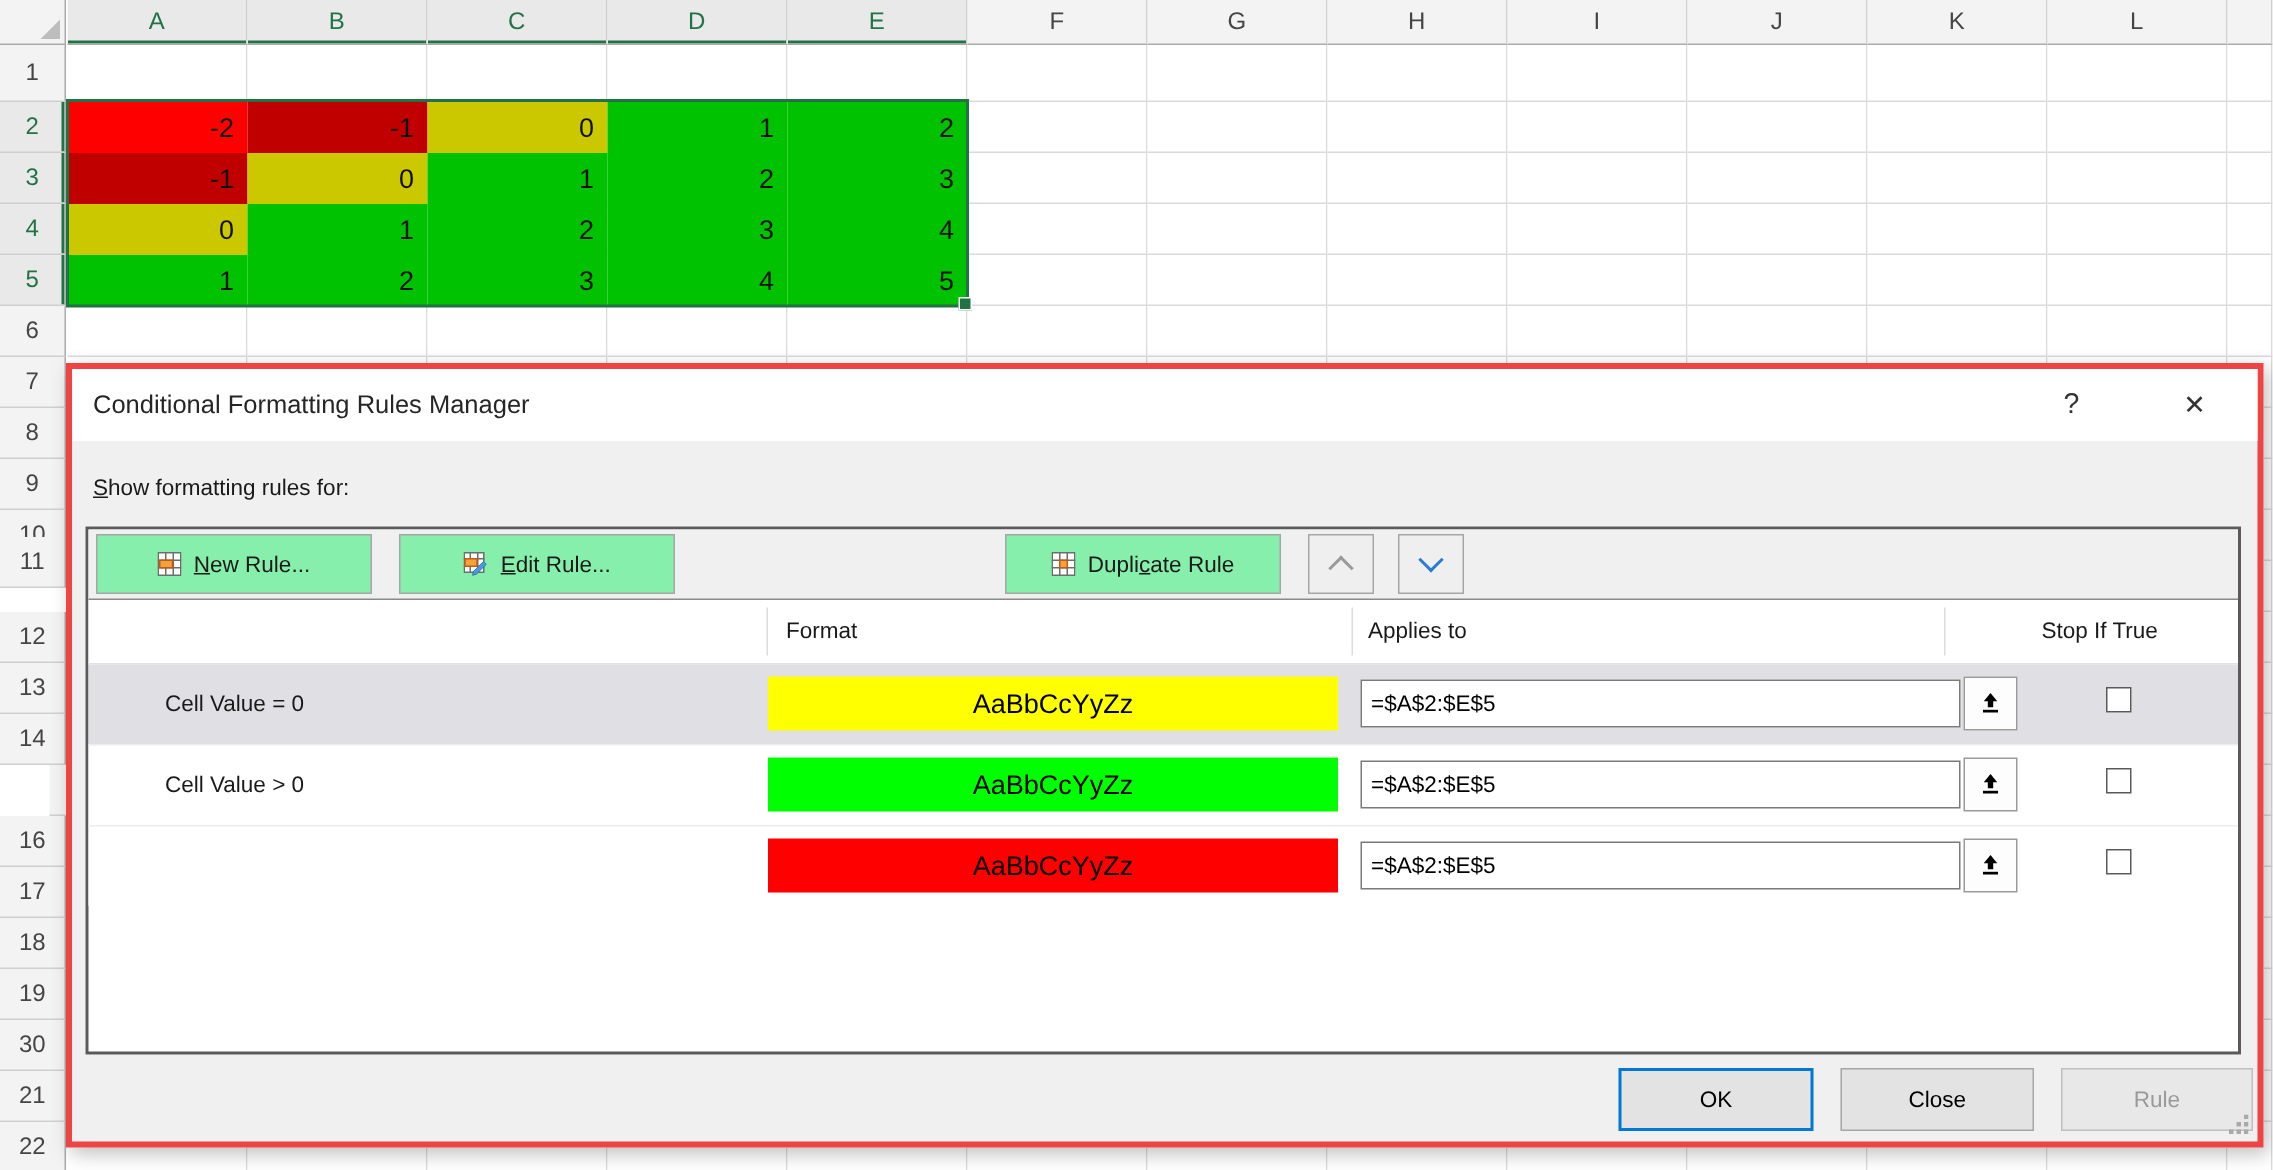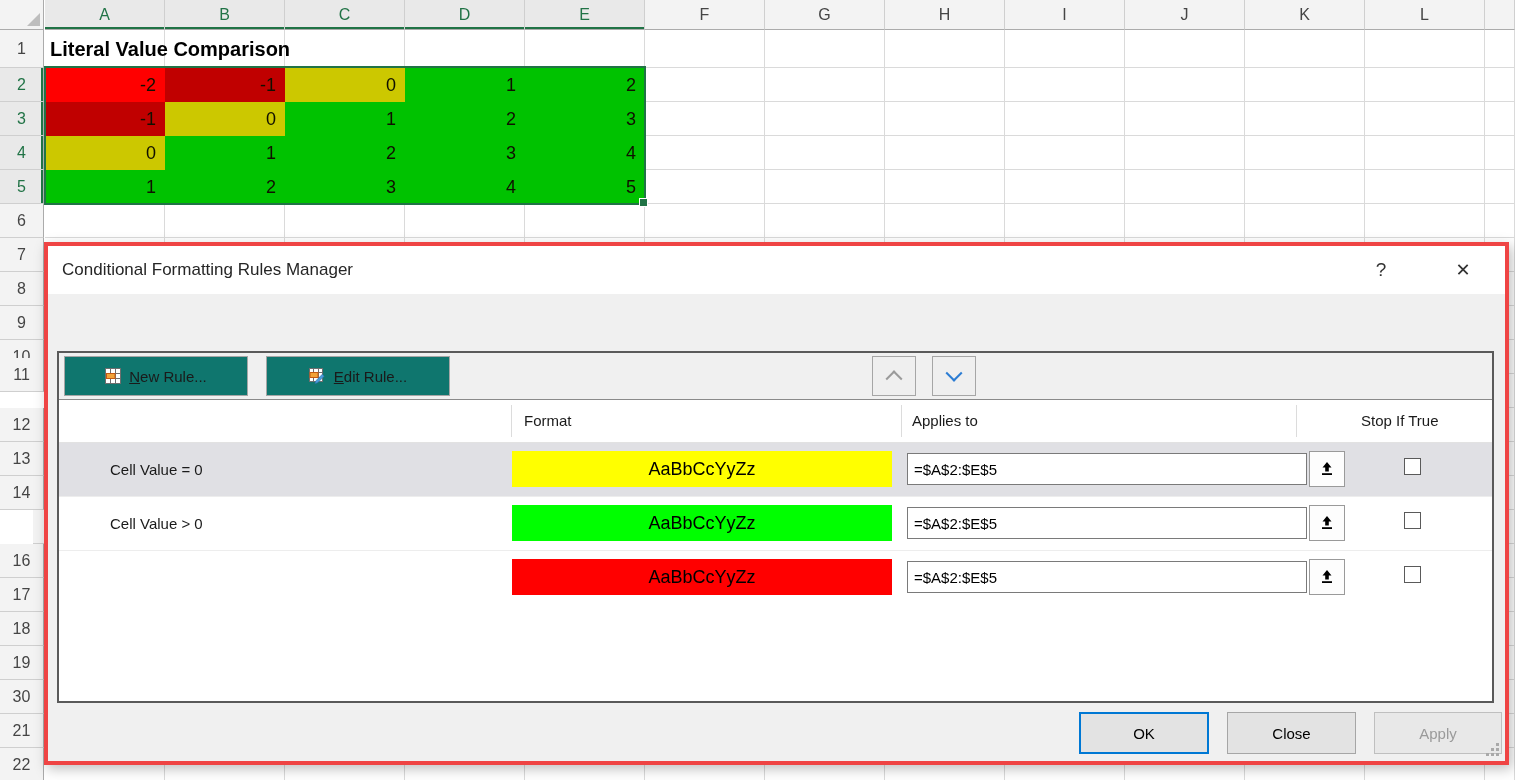--- a/index.html
+++ b/index.html
@@ -52,21 +52,21 @@
 
   .chev{display:inline-block;width:10px;height:10px;border-right:2px solid #9A9A9A;border-bottom:2px solid #9A9A9A}
   .chev.down{transform:rotate(45deg) translate(-2px,-2px)}
   .chev.up{transform:rotate(-135deg) translate(-2px,-2px)}
   .chev.blue{border-color:#2B7CD3}
   .chev.small{width:8px;height:8px;border-color:#6F6F6F;border-width:2px}
 
   .panel{position:absolute;left:9px;top:105px;width:1437px;height:352px;background:#fff;
       border:2px solid #5A5A5A;box-sizing:border-box}
   .toolbar{position:relative;height:46px;background:#F0F0F0;border-bottom:1px solid #8A8A8A}
-  .tbtn{position:absolute;top:3px;height:40px;background:#0f766e;border:1px solid #A6A6A6;
+  .tbtn{position:absolute;top:3px;height:40px;background:#86efac;border:1px solid #A6A6A6;
       font-size:15px;color:#1A1A1A;display:flex;align-items:center;justify-content:center;gap:8px;padding:0}
   #btn-new{left:5px;width:184px}
   #btn-edit{left:207px;width:184px}
   #btn-del{left:409px;width:186px}
   #btn-dup{left:611px;width:184px}
   .movebtn{position:absolute;top:3px;width:44px;height:40px;background:#EFEFEF;border:1px solid #A6A6A6;
       display:flex;align-items:center;justify-content:center}
   #btn-up{left:813px}
   #btn-down{left:873px}
 
@@ -95,21 +95,20 @@
   .apply{left:1326px;width:128px;background:#E8E8E8;border:1px solid #BFBFBF;color:#9A9A9A}
   .grip{position:absolute;right:6px;bottom:5px}
 </style>
 </head>
 <body>
 
 <div id="sheet">
   <div class="corner">
     <div class="corner-tri"></div>
   </div>
-  <div class="a1">Literal Value Comparison</div>
   <div class="selrect">
     <div class="handle"></div>
   </div>
 <div class="cell" style="left: 45px; top: 30px; width: 120px; height: 38px;"></div>
     <div class="cell" style="left: 165px; top: 30px; width: 120px; height: 38px;"></div>
     <div class="cell" style="left: 285px; top: 30px; width: 120px; height: 38px;"></div>
     <div class="cell" style="left: 405px; top: 30px; width: 120px; height: 38px;"></div>
     <div class="cell" style="left: 525px; top: 30px; width: 120px; height: 38px;"></div>
     <div class="cell" style="left: 645px; top: 30px; width: 120px; height: 38px;"></div>
     <div class="cell" style="left: 765px; top: 30px; width: 120px; height: 38px;"></div>
@@ -449,40 +448,49 @@
     <div class="rowhead" style="top: 748px; height: 34px;">22</div>
   </div>
 
 <div class="dialog">
   <div class="titlebar">
     <span class="dlg-title">Conditional Formatting Rules Manager</span>
     <span class="helpq">?</span>
     <span class="closex">✕</span>
   </div>
 
+  <div class="show-label"><u>S</u>how formatting rules for:</div>
 
   <div class="panel">
     <div class="toolbar">
       <button class="tbtn" id="btn-new">
         <svg width="16" height="16" viewBox="0 0 16 16">
           <rect x="0.5" y="0.5" width="15" height="15" fill="#fff" stroke="#6E6E6E"></rect>
           <path d="M0 5.5h16M0 10.5h16M5.5 0v16M10.5 0v16" stroke="#6E6E6E"></path>
           <rect x="1.5" y="5.5" width="8.5" height="5" fill="#F2A33A" stroke="#C55A11"></rect>
         </svg>
         <span><u>N</u>ew Rule...</span>
       </button>
       <button class="tbtn" id="btn-edit">
         <svg width="17" height="16" viewBox="0 0 17 16">
           <rect x="0.5" y="0.5" width="13" height="13" fill="#fff" stroke="#6E6E6E"></rect>
           <path d="M0 4.5h14M0 9.5h14M4.5 0v14M9.5 0v14" stroke="#6E6E6E"></path>
           <rect x="1" y="4.5" width="8" height="5" fill="#F2A33A" stroke="#C55A11"></rect>
           <path d="M6 15.5 L8.6 14.8 L15.2 8.2 L13.3 6.3 L6.7 12.9 Z" fill="#4A9BD9" stroke="#2B6FA8" stroke-width="0.6"></path>
         </svg>
         <span><u>E</u>dit Rule...</span>
       </button>
+      <button class="tbtn" id="btn-dup">
+        <svg width="16" height="16" viewBox="0 0 16 16">
+          <rect x="0.5" y="0.5" width="15" height="15" fill="#fff" stroke="#6E6E6E"></rect>
+          <path d="M0 5.5h16M0 10.5h16M5.5 0v16M10.5 0v16" stroke="#6E6E6E"></path>
+          <rect x="5.5" y="5.5" width="5" height="5" fill="#F2A33A" stroke="#C55A11"></rect>
+        </svg>
+        <span>Dupli<u>c</u>ate Rule</span>
+      </button>
       <button class="movebtn" id="btn-up">
         <span class="chev up"></span>
       </button>
       <button class="movebtn" id="btn-down">
         <span class="chev down blue"></span>
       </button>
     </div>
 
     <div class="list-header">
       <span class="lh lh-format">Format</span>
@@ -527,21 +535,21 @@
           <path d="M8 1 L12.5 6.5 H9.8 V10.5 H6.2 V6.5 H3.5 Z" fill="#000"></path>
           <rect x="3" y="12.2" width="10" height="1.8" fill="#000"></rect>
         </svg>
       </button>
       <div class="cbx"></div>
     </div>
   </div>
 
   <button class="fbtn ok">OK</button>
   <button class="fbtn closeb">Close</button>
-  <button class="fbtn apply">Apply</button>
+  <button class="fbtn apply">Rule</button>
 
   <svg class="grip" width="13" height="13" viewBox="0 0 13 13">
     <g fill="#A9A9A9">
       <rect x="10" y="0" width="3" height="3"></rect>
       <rect x="10" y="5" width="3" height="3"></rect>
         <rect x="5" y="5" width="3" height="3"></rect>
       <rect x="10" y="10" width="3" height="3"></rect>
         <rect x="5" y="10" width="3" height="3"></rect>
         <rect x="0" y="10" width="3" height="3"></rect>
     </g>

